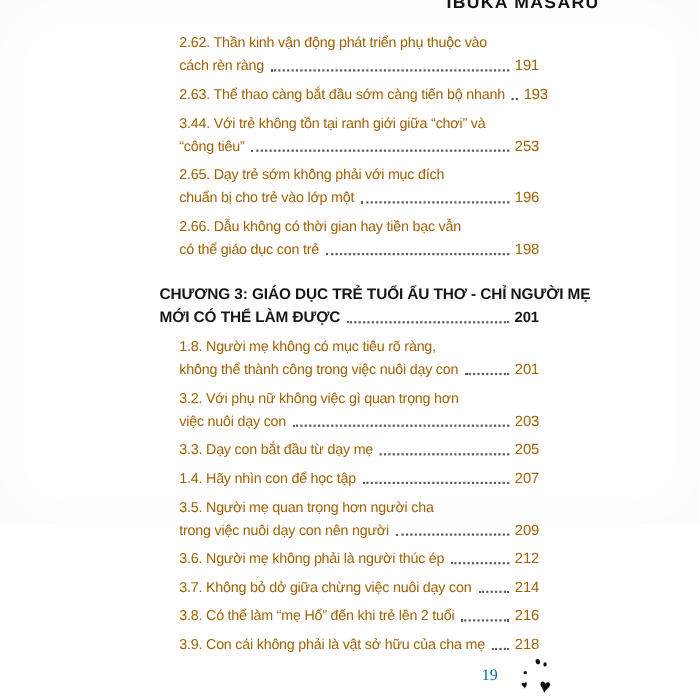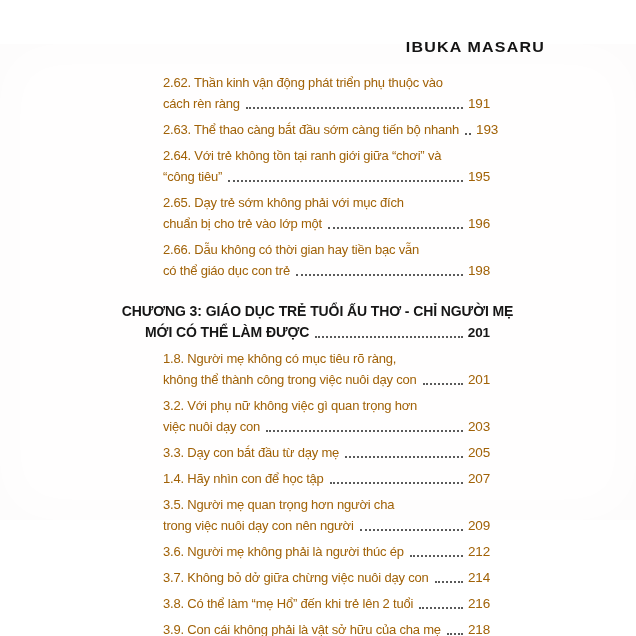--- a/index.html
+++ b/index.html
@@ -8,21 +8,20 @@
     overflow: hidden;
     background: #ffffff;
     font-family: "Liberation Sans", "DejaVu Sans", sans-serif;
   }
   .page {
     position: relative;
     width: 636px; height: 476px;
     background: #fffefe;
     box-shadow: inset 0 0 60px rgba(0,0,0,0.015);
     color: #1d1d1d;
-    margin-top: 44px;
   }
   
   .author {
     position: absolute;
     top: -5px;
     right: 91px;
     font-size: 16px;
     font-weight: 800;
     letter-spacing: 1.2px;
     color: #141414;
@@ -46,43 +45,42 @@
     letter-spacing: -0.2px;
     color: #a16207;
   }
   .row.entry { padding-left: 18px; }
   .row.heading {
     padding-left: 0;
     font-weight: 700;
     font-size: 14px;
     letter-spacing: -0.1px;
     color: #161616;
-    justify-content: center;
   }
   .gap-entry   { margin-top: 5px; }
   .gap-section { margin-top: 20px; }
   .txt { white-space: nowrap; flex: 0 0 auto; }
   .dots {
     flex: 1 1 auto;
     min-width: 6px;
     align-self: flex-end;
     border-bottom: 2px dotted #5a5a5a;
     margin: 0 5px 5px 6px;
   }
   .pg { flex: 0 0 auto; white-space: nowrap; font-size: 13.5px; }
 
   
   .page-num {
     position: absolute;
     left: 438px; top: 606px;
     width: 32px;
-    text-align: center;
+    text-align: left;
     font-family: "Liberation Serif", "DejaVu Serif", serif;
     font-size: 14.5px;
-    color: #701a75;
+    color: #0369a1;
   }
   .logo {
     position: absolute;
     left: 474px; top: 599px;
     width: 26px; height: 34px;
   }
   .logo .heart { position: absolute; color: #0d0d0d; line-height: 1; }
   .logo .h-big   { right: -1px; bottom: 0; font-size: 18px; transform: rotate(8deg); }
   .logo .h-small { left: 0; bottom: 4px; font-size: 10px; transform: rotate(-8deg); }
   .logo .dot { position: absolute; background: #0d0d0d; border-radius: 50%; }
@@ -106,27 +104,27 @@
     <span class="txt">cách rèn ràng</span>
     <span class="dots"></span>
     <span class="pg">191</span>
   </div>
       <div class="row entry gap-entry">
     <span class="txt">2.63. Thể thao càng bắt đầu sớm càng tiến bộ nhanh</span>
     <span class="dots"></span>
     <span class="pg">193</span>
   </div>
       <div class="row entry gap-entry no-leader">
-    <span class="txt">2.64. Với trẻ không tồn tại ranh giới giữa “chơi” và</span>
+    <span class="txt">3.44. Với trẻ không tồn tại ranh giới giữa “chơi” và</span>
 
   </div>
       <div class="row entry">
     <span class="txt">“công tiêu”</span>
     <span class="dots"></span>
-    <span class="pg">195</span>
+    <span class="pg">253</span>
   </div>
       <div class="row entry gap-entry no-leader">
     <span class="txt">2.65. Dạy trẻ sớm không phải với mục đích</span>
 
   </div>
       <div class="row entry">
     <span class="txt">chuẩn bị cho trẻ vào lớp một</span>
     <span class="dots"></span>
     <span class="pg">196</span>
   </div>

